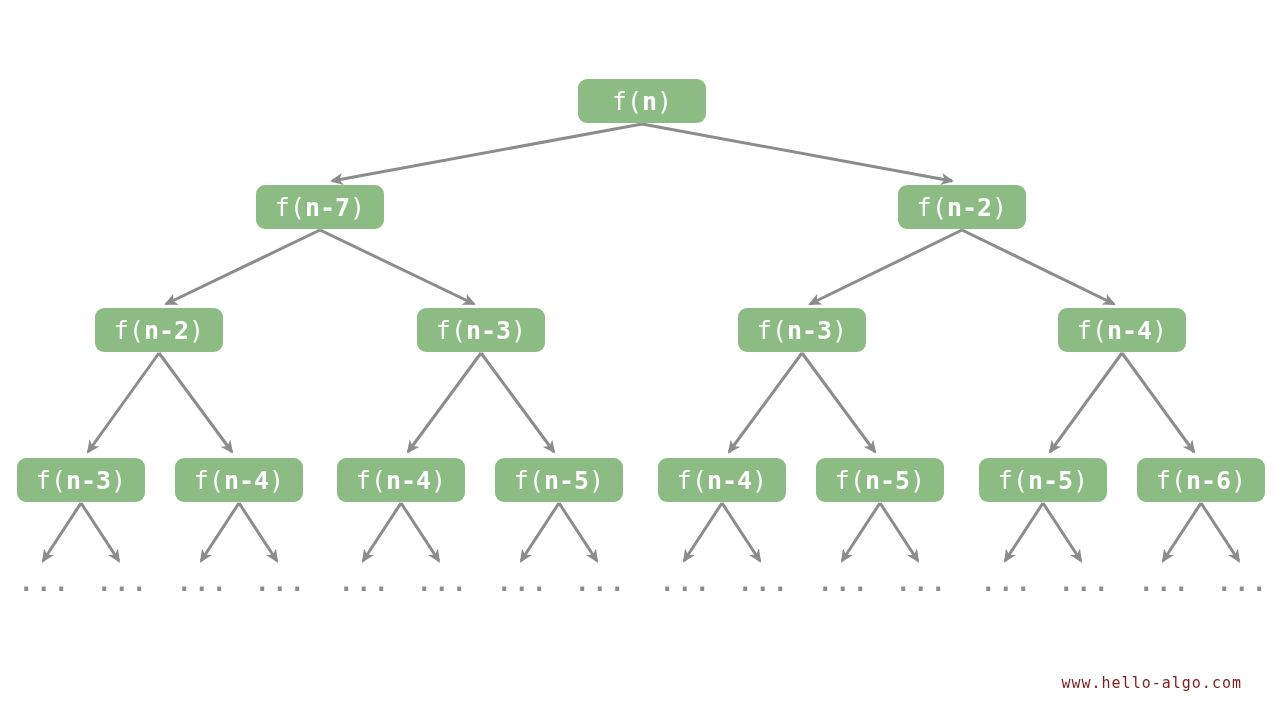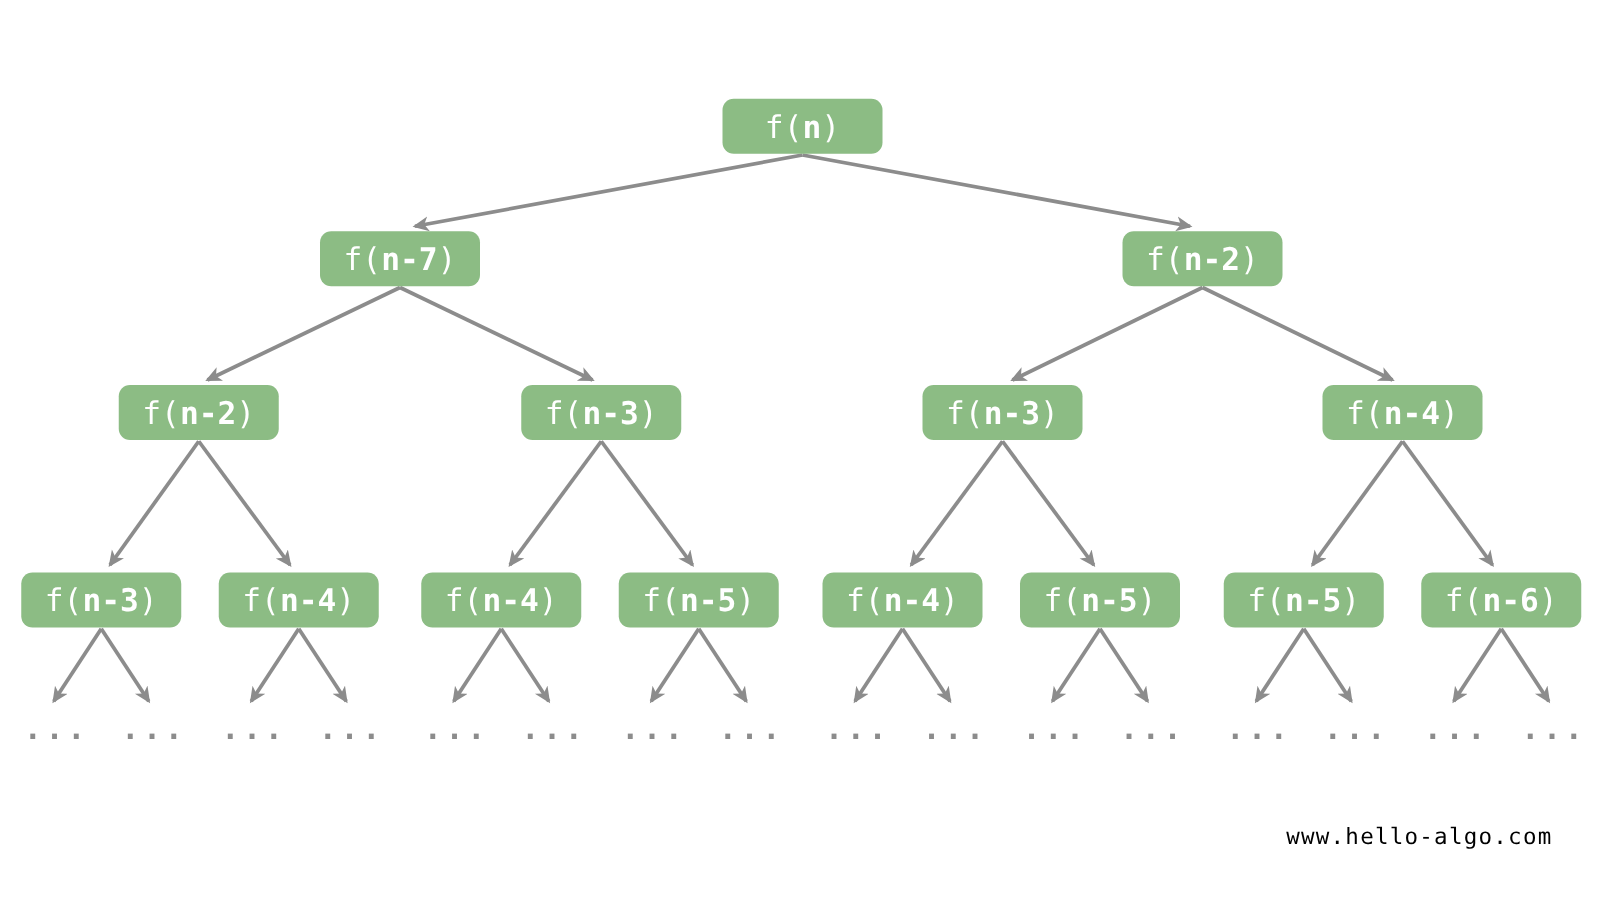--- a/index.html
+++ b/index.html
@@ -50,23 +50,23 @@
     text-align: center;
     color: #8c8c8c;
     font-size: 24px;
     font-weight: bold;
     letter-spacing: 3px;
     line-height: 1;
   }
   .watermark {
     position: absolute;
     right: 38px;
-    bottom: 40px;
-    color: #000000;
-    font-size: 18px;
+    bottom: 28px;
+    color: #7f1d1d;
+    font-size: 15px;
     letter-spacing: 1px;
   }
 </style>
 </head>
 <body>
 
 <div class="canvas">
 
   <svg class="edges" viewBox="0 0 1280 720">
     <defs>

